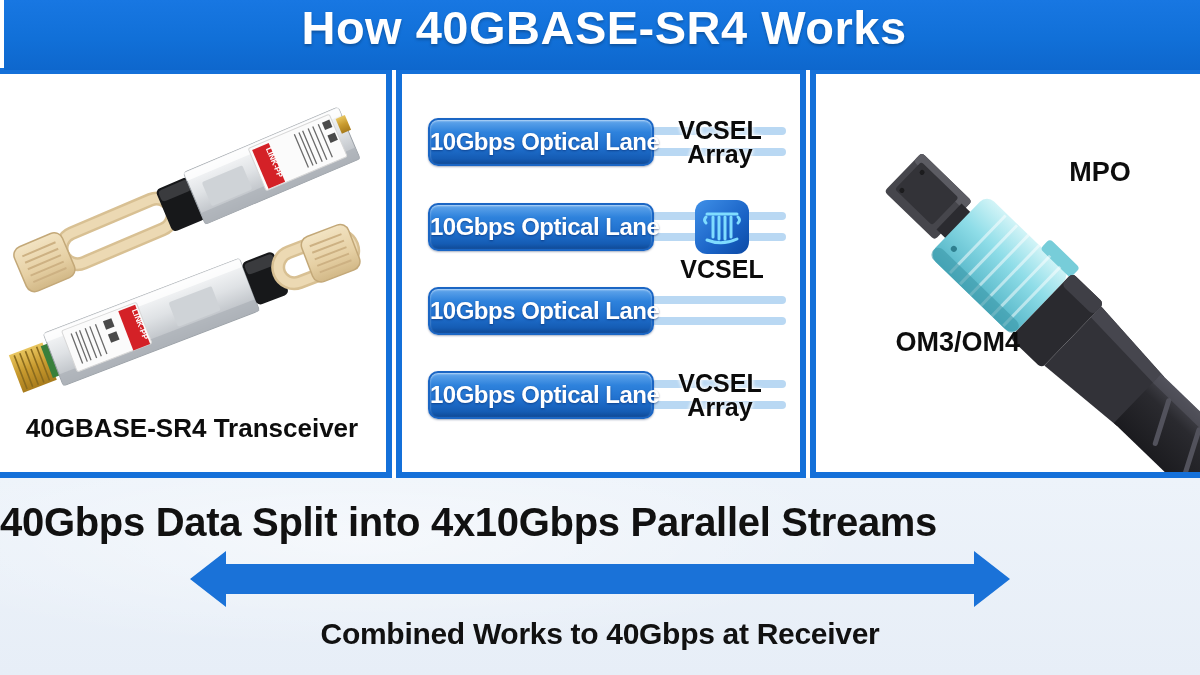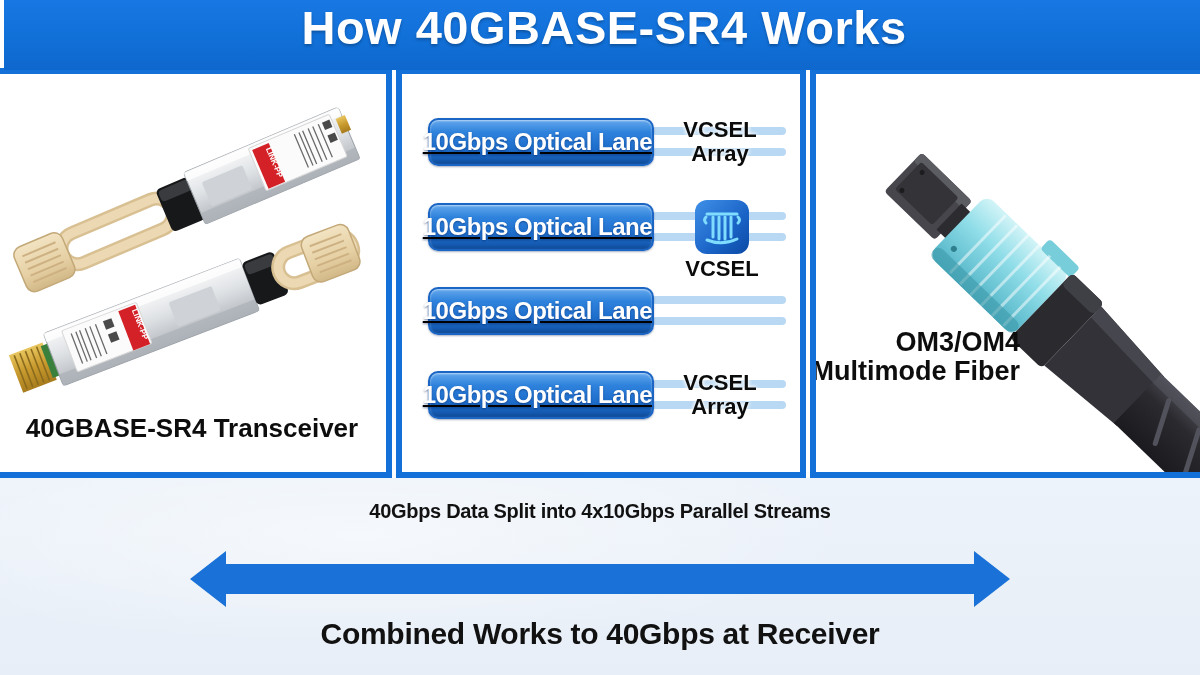--- a/index.html
+++ b/index.html
@@ -32,29 +32,29 @@
   }
   
   .fiber{
     position:absolute;height:8px;background:#b9d8f3;border-radius:4px;z-index:1;
   }
   .lane-btn{
     position:absolute;left:26px;width:226px;height:48px;z-index:3;
     border-radius:10px;border:2px solid #1b66c4;box-sizing:border-box;
     background:linear-gradient(180deg,#63a7ec 0%,#2e82dc 28%,#1f6fcd 62%,#155cb4 88%,#0f4a97 100%);
     box-shadow:inset 0 1px 2px rgba(255,255,255,.55),0 1px 2px rgba(0,30,80,.35);
-    display:flex;align-items:center;justify-content:flex-end;text-decoration:underline;
+    display:flex;align-items:center;justify-content:flex-start;
   }
   .lane-btn span{
     color:#ffffff;font-size:24px;font-weight:bold;letter-spacing:-0.5px;
     text-shadow:0 1px 2px rgba(0,30,90,.5);white-space:nowrap;
   }
   .lane-note{
     position:absolute;left:250px;width:136px;text-align:center;z-index:4;
-    font-size:22px;font-weight:bold;color:#0b0b0b;line-height:24px;
+    font-size:25px;font-weight:bold;color:#0b0b0b;line-height:24px;
     text-shadow:0 0 4px #ffffff,0 0 4px #ffffff;
   }
   .vcsel-icon{position:absolute;left:292px;width:56px;height:56px;z-index:5;}
   
   .mpo-label{
     position:absolute;left:194px;top:84px;width:180px;text-align:center;z-index:6;
     font-size:27px;font-weight:bold;color:#0d0d0d;line-height:29px;
   }
   .fiber-label{
     position:absolute;left:-6px;top:254px;width:210px;text-align:right;z-index:6;
@@ -62,22 +62,22 @@
   }
   
   .bottom{
     position:absolute;left:0;top:478px;width:1200px;height:197px;
     background:
       radial-gradient(60% 80% at 30% 30%,rgba(255,255,255,.5) 0%,rgba(255,255,255,0) 70%),
       linear-gradient(180deg,#edf3fa 0%,#e7eef7 100%);
     z-index:5;
   }
   .split-text{
-    position:absolute;left:0;right:0;top:22px;text-align:center;
-    font-size:20px;font-weight:bold;color:#111111;letter-spacing:-0.3px;
+    position:absolute;left:0;right:0;top:22px;text-align:left;
+    font-size:40px;font-weight:bold;color:#111111;letter-spacing:-0.3px;
   }
   .combined-text{
     position:absolute;left:0;right:0;top:139px;text-align:center;
     font-size:30px;font-weight:bold;color:#111111;letter-spacing:-0.3px;
   }
   .arrow-wrap{position:absolute;left:190px;top:73px;width:820px;height:56px;}
 </style>
 </head>
 <body>
 
@@ -256,24 +256,24 @@
           <path d="M350,-20 l20,40"></path>
             <path d="M392,-20 l20,40"></path>
             <path d="M434,-20 l20,40"></path>
           <path d="M476,-20 l20,40"></path>
             <path d="M518,-20 l20,40"></path>
         </g>
         <rect x="326" y="-34" width="420" height="12" fill="#5a5a64" opacity="0.55"></rect>
       </g>
     </svg>
     <div class="mpo-label">
+      <div>MPO</div>
     </div>
     <div class="fiber-label">
       <div>OM3/OM4</div>
-      <div>Multimode Fiber</div>
     </div>
   </section>
 
   <footer class="bottom">
     <div class="split-text">40Gbps Data Split into 4x10Gbps Parallel Streams</div>
     <div class="arrow-wrap">
       <svg width="820" height="56" viewBox="0 0 820 56">
         <polygon fill="#1a72d8" points="0,28 36,0 36,13 784,13 784,0 820,28 784,56 784,43 36,43 36,56"></polygon>
       </svg>
     </div>

